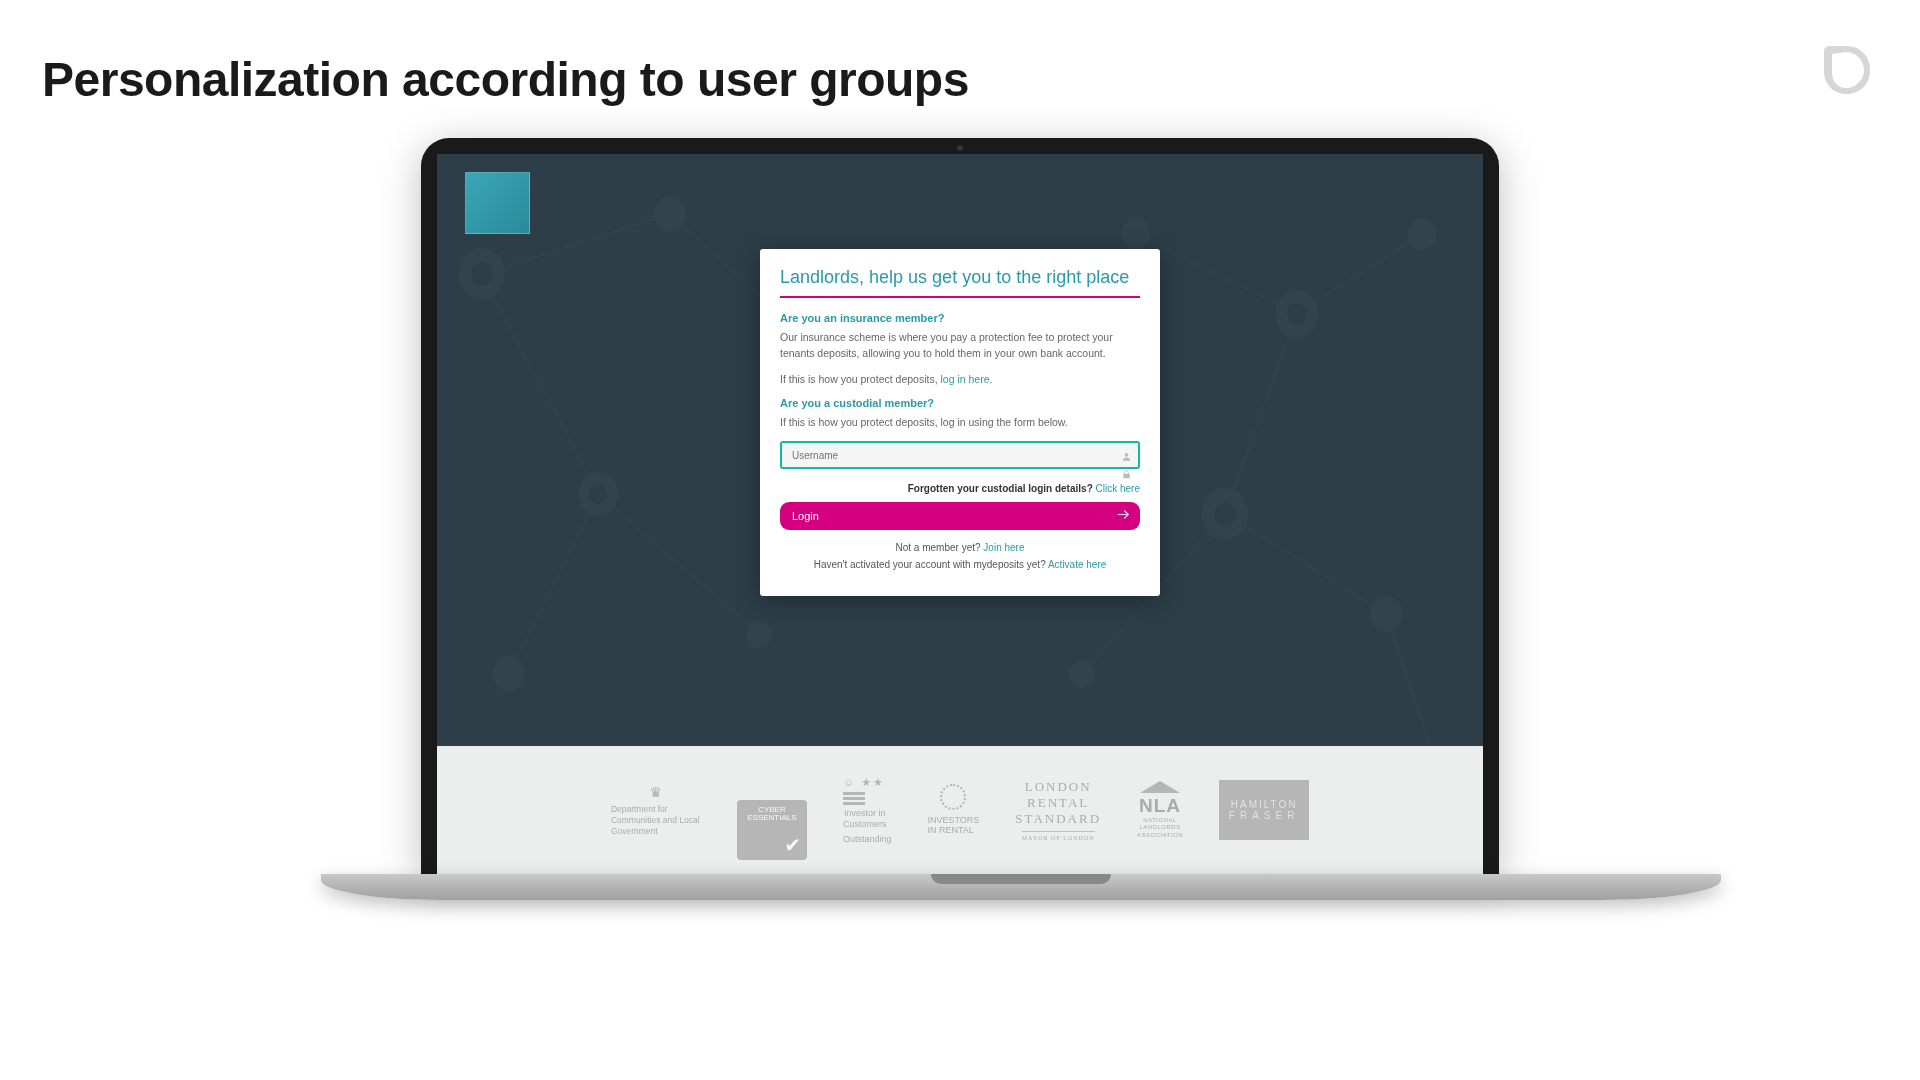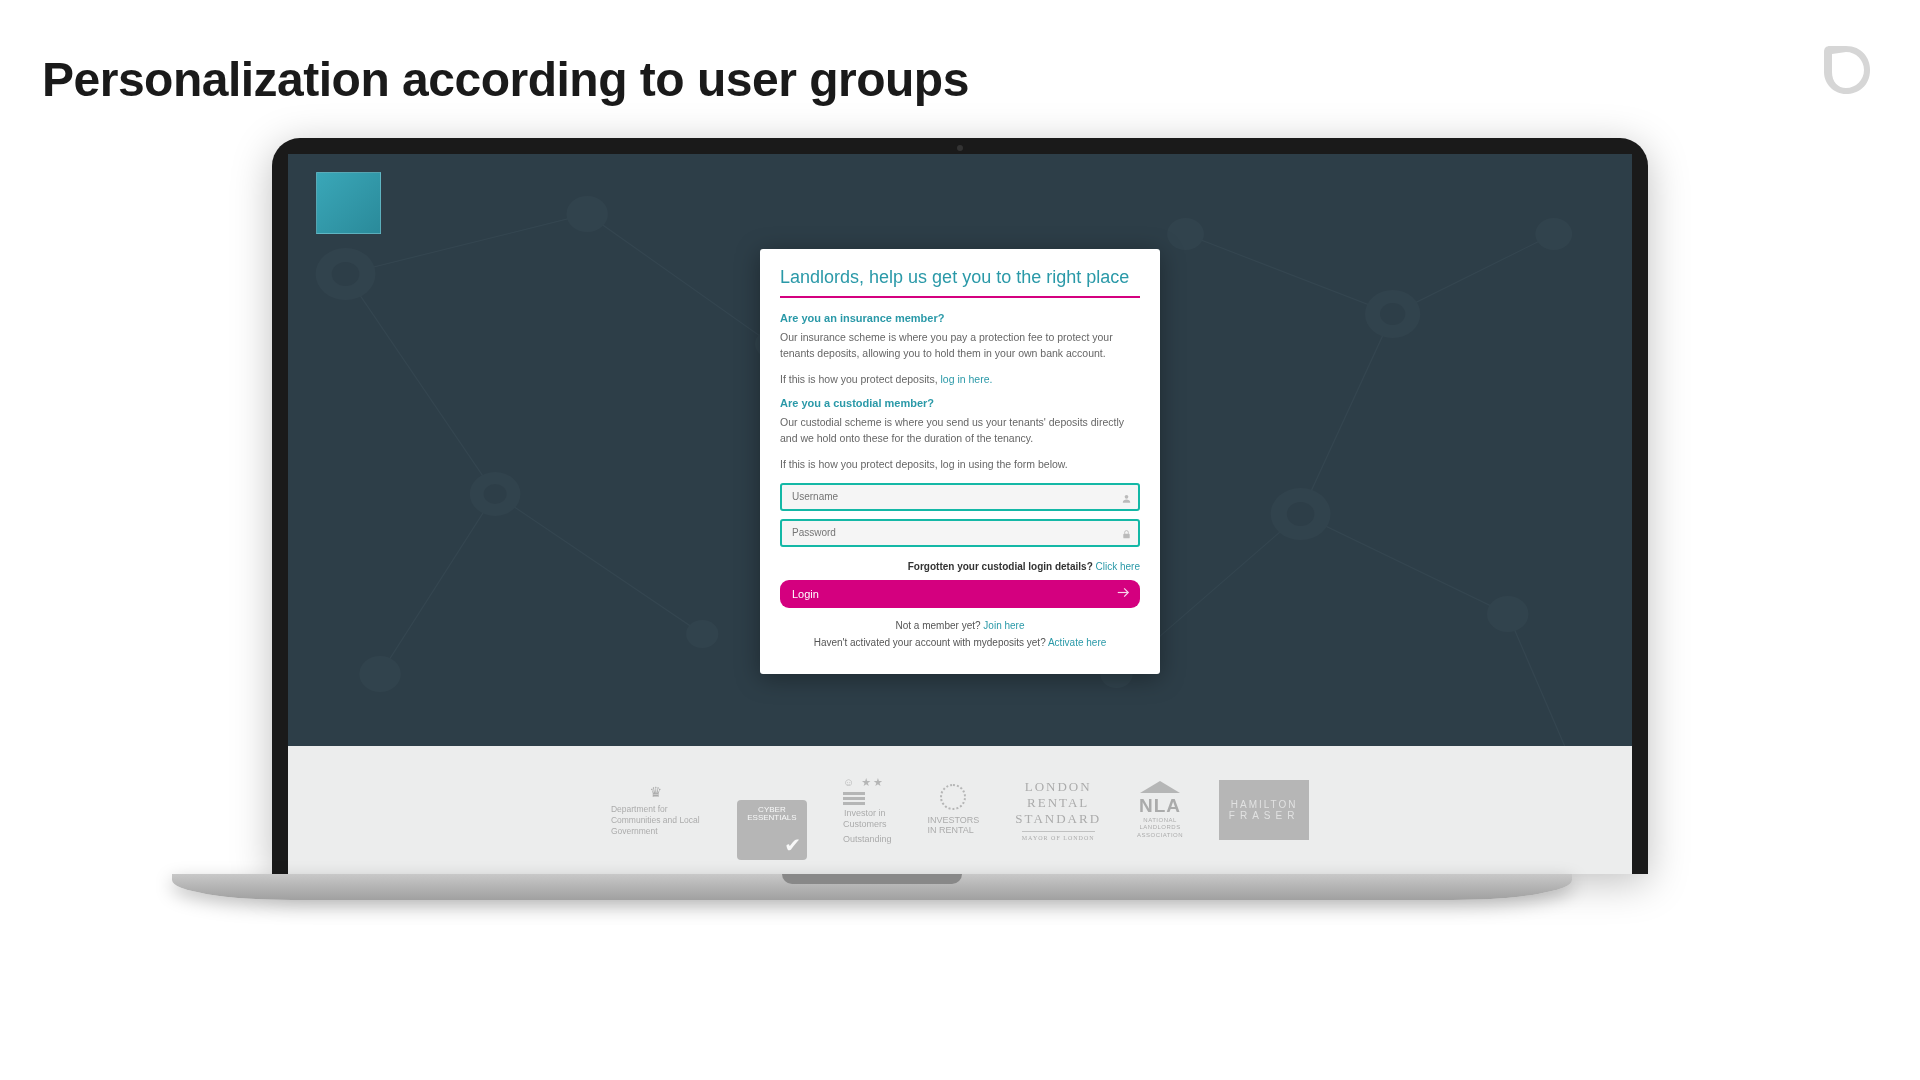--- a/index.html
+++ b/index.html
@@ -28,21 +28,21 @@
   height: 60px;
 }
 .corner-logo svg { width: 100%; height: 100%; }
 
 
 .laptop {
   position: absolute;
   left: 50%;
   top: 138px;
   transform: translateX(-50%);
-  width: 1376px;
+  width: 1078px;
   text-decoration: underline;
 }
 .laptop-screen-outer {
   background: #1a1a1a;
   border-radius: 28px 28px 0 0;
   padding: 16px 16px 0 16px;
   box-shadow: 0 8px 40px rgba(0,0,0,0.25);
 }
 .laptop-screen {
   width: 100%;
@@ -328,34 +328,32 @@
       <div class="login-card">
         <div class="card-title">Landlords, help us get you to the right place</div>
 
         <div class="card-subhead">Are you an insurance member?</div>
         <div class="card-text">Our insurance scheme is where you pay a protection fee to protect your tenants deposits, allowing you to hold them in your own bank account.</div>
         <div class="card-text">
           <span>If this is how you protect deposits, </span><span class="link">log in here.</span>
         </div>
 
         <div class="card-subhead">Are you a custodial member?</div>
-        <div class="card-text">Our custodial scheme is where you send us your tenants' deposits directly and we hold onto these for the duration of the tenancy.</div>
         <div class="card-text">If this is how you protect deposits, log in using the form below.</div>
 
         <div class="field-wrap">
           <input class="form-field" type="text" placeholder="Username" style="">
           <span class="field-icon">
             <svg width="11" height="11" viewBox="0 0 24 24" fill="#bbb">
                 <circle cx="12" cy="8" r="4"></circle>
                 <path d="M4 20c0-4 4-6 8-6s8 2 8 6v1H4z"></path>
               </svg>
           </span>
         </div>
         <div class="field-wrap">
-          <input class="form-field" type="password" placeholder="Password" style="">
           <span class="field-icon">
             <svg width="11" height="11" viewBox="0 0 24 24" fill="#bbb">
                 <rect x="5" y="10" width="14" height="10" rx="2"></rect>
                 <path d="M8 10V7a4 4 0 018 0v3" fill="none" stroke="#bbb" stroke-width="2"></path>
               </svg>
           </span>
         </div>
 
         <div class="forgot-row">
           <span>Forgotten your custodial login details?</span>

